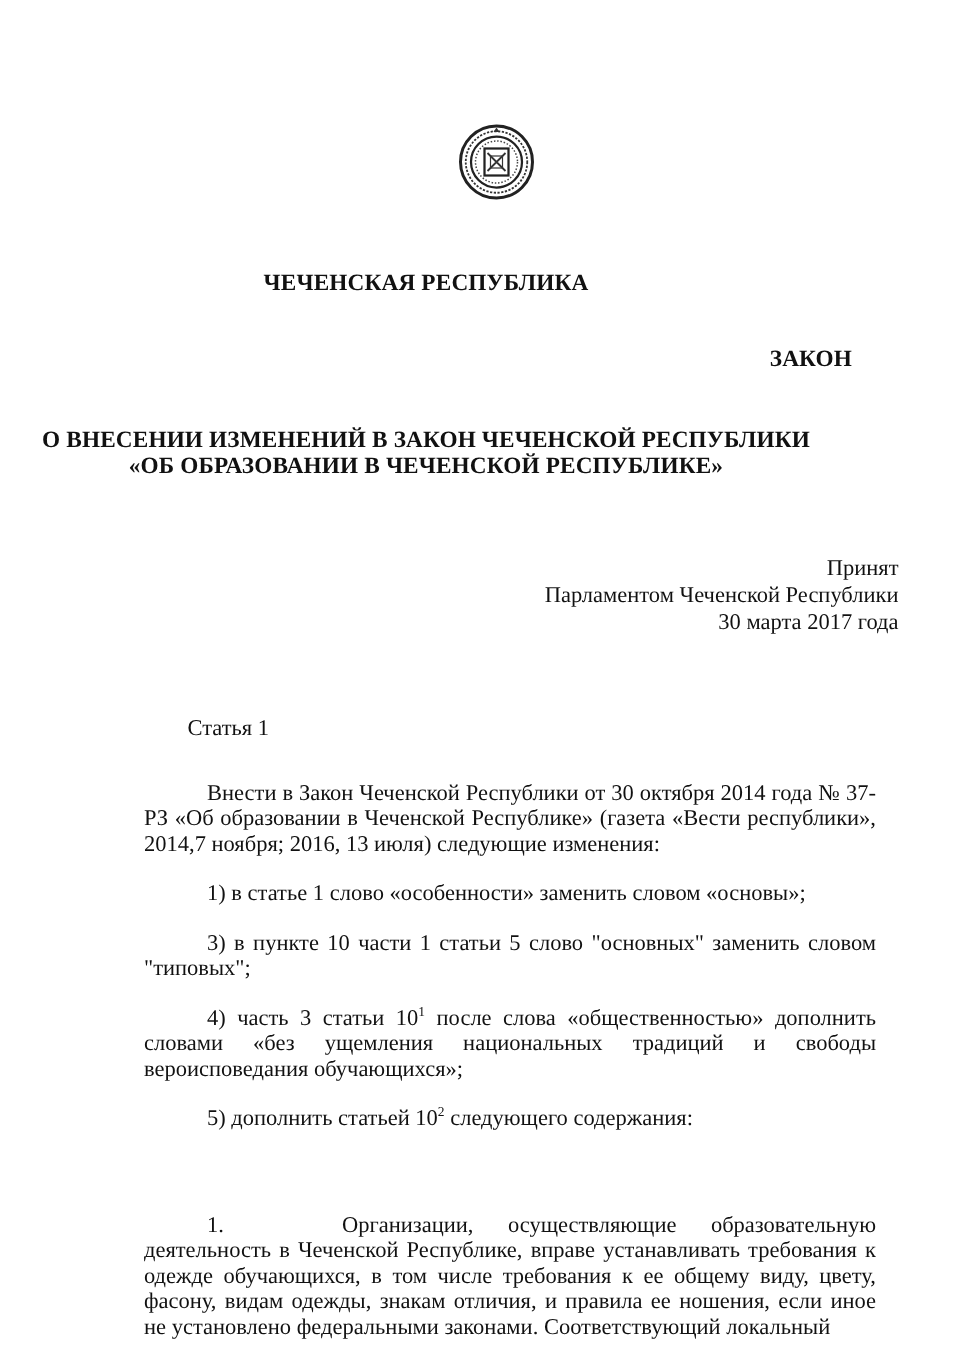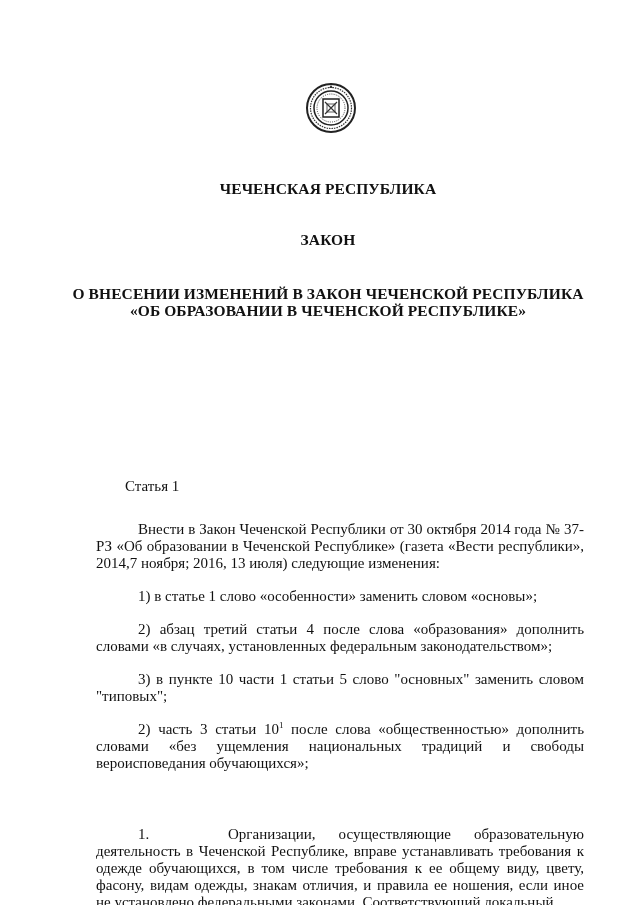--- a/index.html
+++ b/index.html
@@ -11,24 +11,24 @@
     position: relative; overflow: hidden;
     font-family: "Liberation Serif", "DejaVu Serif", serif;
     color: #111111;
   }
   .page { position: absolute; left: 0; top: 0; width: 640px; height: 905px; background: #fff; }
   .emblem {
     position: absolute; left: 305px; top: 80px; width: 52px; height: 56px;
   }
   .center-bold {
     position: absolute; left: 0; width: 568px; text-align: center;
-    font-weight: bold; font-size: 15.5px; letter-spacing: 0.1px; padding-left: 44px;
+    font-weight: bold; font-size: 15.5px; letter-spacing: 0.1px;
   }
   .title1 { top: 180px; }
-  .title2 { top: 231px; }
+  .title2 { top: 231px; text-align: right; }
   .title3 { top: 285px; line-height: 17px; font-size: 15.5px; }
   .adopted {
     position: absolute; right: 41px; top: 370px; text-align: right;
     font-size: 15px; line-height: 18px;
   }
   .article-head {
     position: absolute; left: 125px; top: 478px; font-weight: normal; font-size: 15px;
   }
   .body-text {
     position: absolute; left: 80px; width: 520px; top: 505px;
@@ -53,29 +53,34 @@
     <circle cx="26" cy="28" r="14" fill="none" stroke="#444" stroke-width="1" stroke-dasharray="1 1.2"></circle>
     <rect x="18" y="19" width="16" height="18" fill="none" stroke="#222" stroke-width="1.5"></rect>
     <path d="M20 22 L32 34 M32 22 L20 34" stroke="#333" stroke-width="1.2"></path>
     <rect x="22" y="24" width="8" height="8" fill="none" stroke="#333" stroke-width="0.8"></rect>
     <path d="M26 5 L28 8 L24 8 Z" fill="#333"></path>
   </svg>
 
   <div class="center-bold title1">ЧЕЧЕНСКАЯ РЕСПУБЛИКА</div>
   <div class="center-bold title2">ЗАКОН</div>
   <div class="center-bold title3">
-    <div>О ВНЕСЕНИИ ИЗМЕНЕНИЙ В ЗАКОН ЧЕЧЕНСКОЙ РЕСПУБЛИКА</div>
+    <div>О ВНЕСЕНИИ ИЗМЕНЕНИЙ В ЗАКОН ЧЕЧЕНСКОЙ РЕСПУБЛИКИ</div>
     <div>«ОБ ОБРАЗОВАНИИ В ЧЕЧЕНСКОЙ РЕСПУБЛИКЕ»</div>
   </div>
 
+  <div class="adopted">
+    <div>Принят</div>
+    <div>Парламентом Чеченской Республики</div>
+    <div>30 марта 2017 года</div>
+  </div>
 
   <div class="article-head">Статья 1</div>
 
   <div class="body-text">
     <p class="indent">Внести в Закон Чеченской Республики от 30 октября 2014 года № 37-РЗ «Об образовании в Чеченской Республике» (газета «Вести республики», 2014,7 ноября; 2016, 13 июля) следующие изменения:</p>
     <p class="indent">1)  в статье 1 слово «особенности» заменить словом «основы»;</p>
-    <p class="indent">2) абзац третий статьи 4 после слова «образования» дополнить словами «в случаях, установленных федеральным законодательством»;</p>
     <p class="indent">3) в пункте 10 части 1 статьи 5 слово "основных" заменить словом "типовых";</p>
-    <p class="indent"><span>2) часть 3 статьи 10</span><sup>1</sup><span> после слова «общественностью» дополнить словами «без ущемления национальных традиций и свободы вероисповедания обучающихся»;</span></p>
+    <p class="indent"><span>4) часть 3 статьи 10</span><sup>1</sup><span> после слова «общественностью» дополнить словами «без ущемления национальных традиций и свободы вероисповедания обучающихся»;</span></p>
+    <p class="indent"><span>5) дополнить статьей 10</span><sup>2</sup><span> следующего содержания:</span></p>
     <div class="gap"></div>
     <p class="indent"><span class="num1">1.</span><span>Организации, осуществляющие образовательную деятельность в Чеченской Республике, вправе устанавливать требования к одежде обучающихся, в том числе требования к ее общему виду, цвету, фасону, видам одежды, знакам отличия, и правила ее ношения, если иное не установлено федеральными законами. Соответствующий локальный</span></p>
   </div>
 </div>
 
 </body></html>

